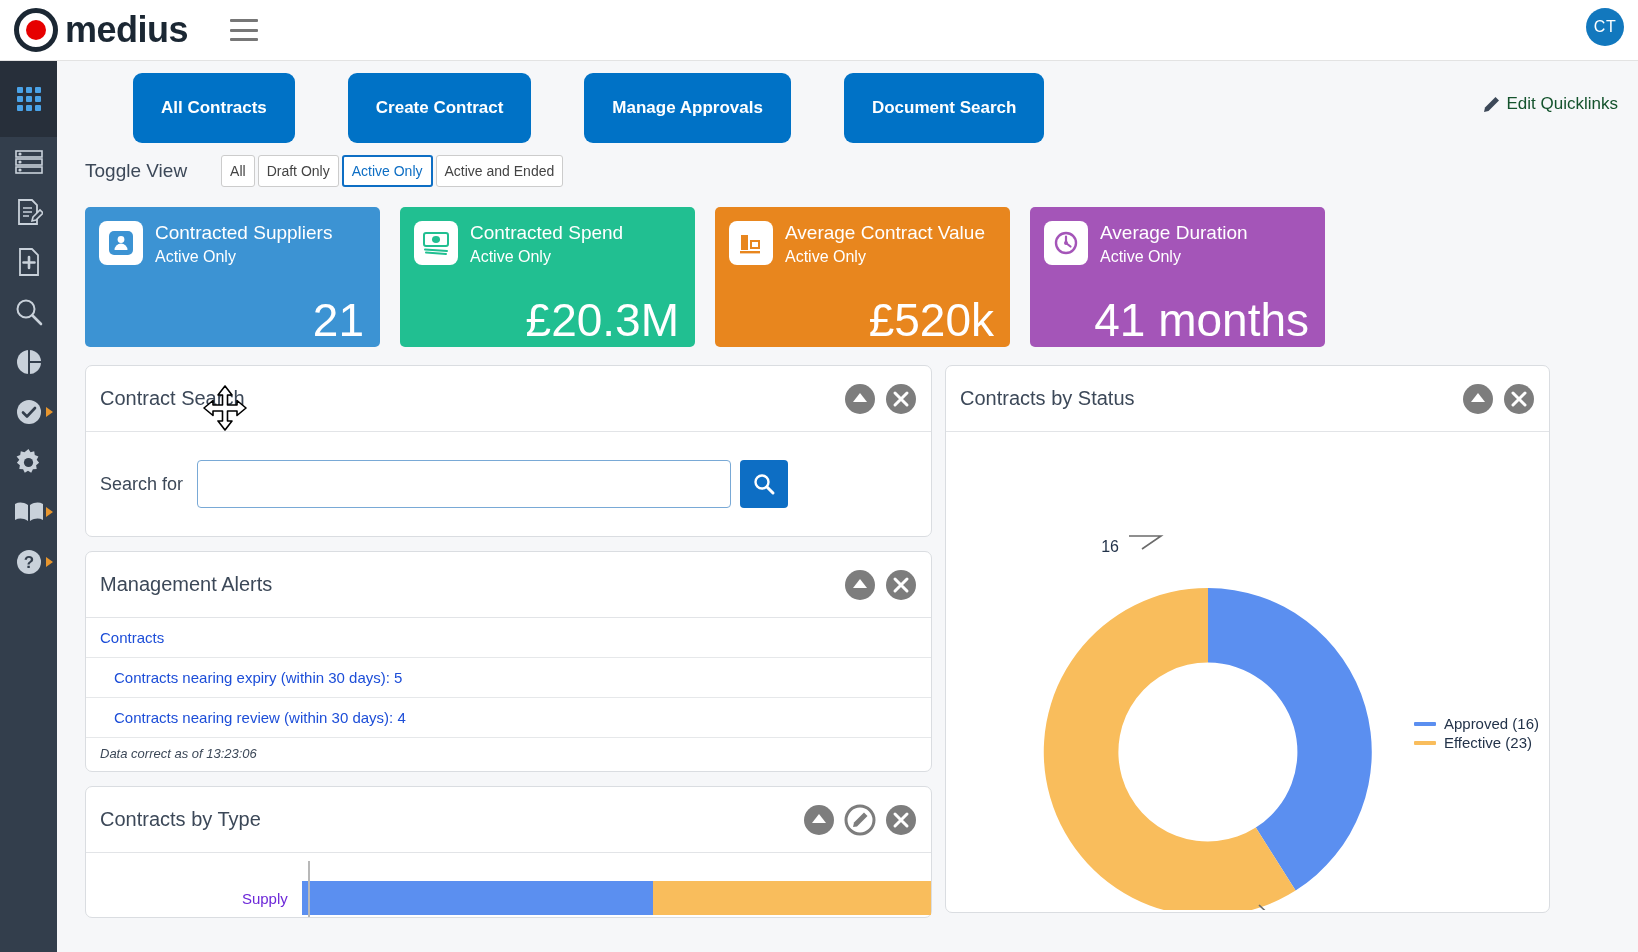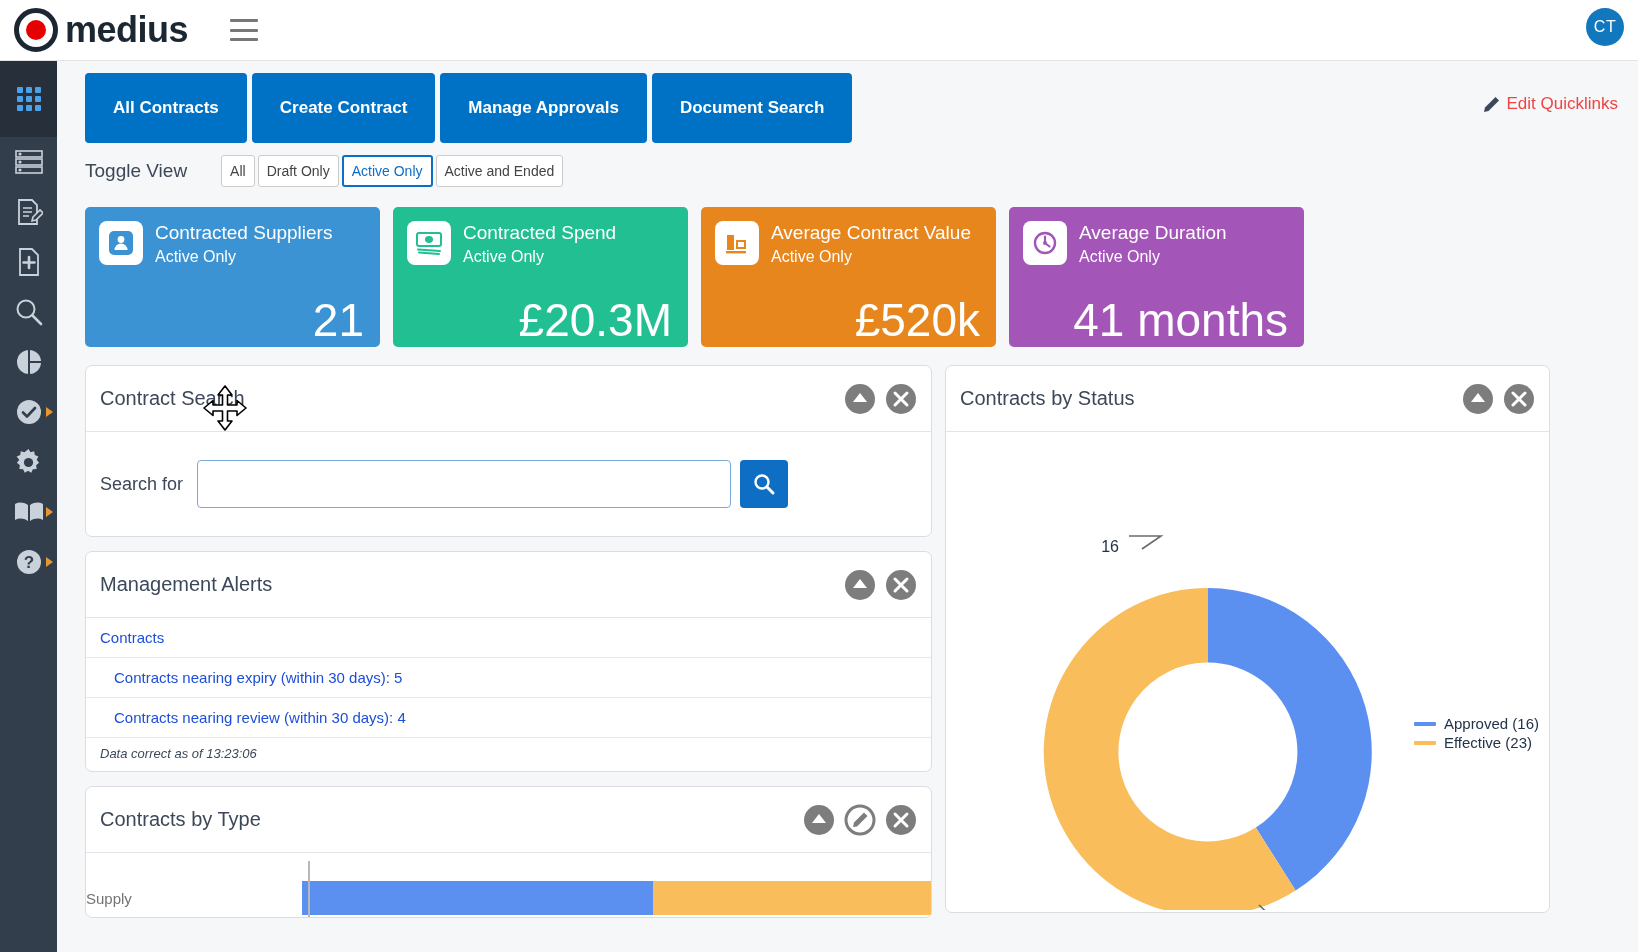--- a/index.html
+++ b/index.html
@@ -72,29 +72,29 @@
     position: absolute; top: 61px; left: 57px;
     width: 1581px; height: 891px;
     background: #f6f7f9;
     overflow: hidden;
   }
 
   .quicklinks-row { position: relative; height: 84px; }
   .ql-btns { display: flex; gap: 5px; padding-left: 28px; padding-top: 12px; }
   .ql-btn {
     background: #0072c6; color: #fff;
-    border: none; border-radius: 4px;
+    border: none; border-radius: 9px;
     height: 70px; padding: 0 28px;
     font-size: 17px; font-weight: bold;
     font-family: "Liberation Sans", sans-serif;
-    cursor: pointer; white-space: nowrap;
+    cursor: pointer; white-space: nowrap; margin-left: 48px;
   }
   .edit-ql {
     position: absolute; right: 20px; top: 33px;
-    font-size: 17px; color: #ef4444;
+    font-size: 17px; color: #14532d;
     display: flex; align-items: center; gap: 6px;
     cursor: pointer;
   }
 
   
   .toggle-row {
     display: flex; align-items: center;
     padding-left: 28px; height: 52px; gap: 12px;
   }
   .toggle-label { font-size: 19px; color: #3c4858; margin-right: 22px; }
@@ -103,21 +103,21 @@
     border: 1px solid #ccc; background: #fff;
     color: #444; font-size: 14px;
     height: 32px; padding: 0 8px;
     margin-right: 3px; border-radius: 3px;
     cursor: pointer; white-space: nowrap;
     font-family: "Liberation Sans", sans-serif;
   }
   .tg-btn.sel { border: 2px solid #0d6ec4; color: #0d6ec4; }
 
   
-  .kpi-row { display: flex; gap: 13px; padding: 10px 0 0 28px; }
+  .kpi-row { display: flex; gap: 20px; padding: 10px 0 0 28px; }
   .kpi {
     width: 295px; height: 140px;
     border-radius: 5px; position: relative;
     color: #fff; overflow: hidden;
   }
   .kpi-head { display: flex; padding: 14px 0 0 14px; }
   .kpi-icon {
     width: 44px; height: 44px; background: #fff;
     border-radius: 8px; flex: 0 0 44px;
     display: flex; align-items: center; justify-content: center;
@@ -178,22 +178,22 @@
     padding: 8px 14px 10px 14px;
   }
 
   .bartype-body { height: 64px; padding: 10px 0 0 0; position: relative; overflow: hidden; }
   .bar-axis {
     position: absolute; left: 222px; top: 8px;
     width: 2px; height: 56px; background: #b8b8b8;
   }
   .bar-row { display: flex; align-items: center; height: 42px; margin-top: 14px; }
   .bar-cat {
-    width: 216px; padding-right: 14px;
-    font-size: 15px; color: #737373;
+    width: 216px; text-align: right; padding-right: 14px;
+    font-size: 15px; color: #6d28d9;
   }
   .bar-seg { height: 34px; }
 
   
   .donut-body { height: 480px; position: relative; }
   .legend {
     position: absolute; right: 10px; top: 283px;
     font-size: 15px; color: #23334a;
   }
   .legend-item { display: flex; align-items: center; margin-bottom: 2px; white-space: nowrap; }

